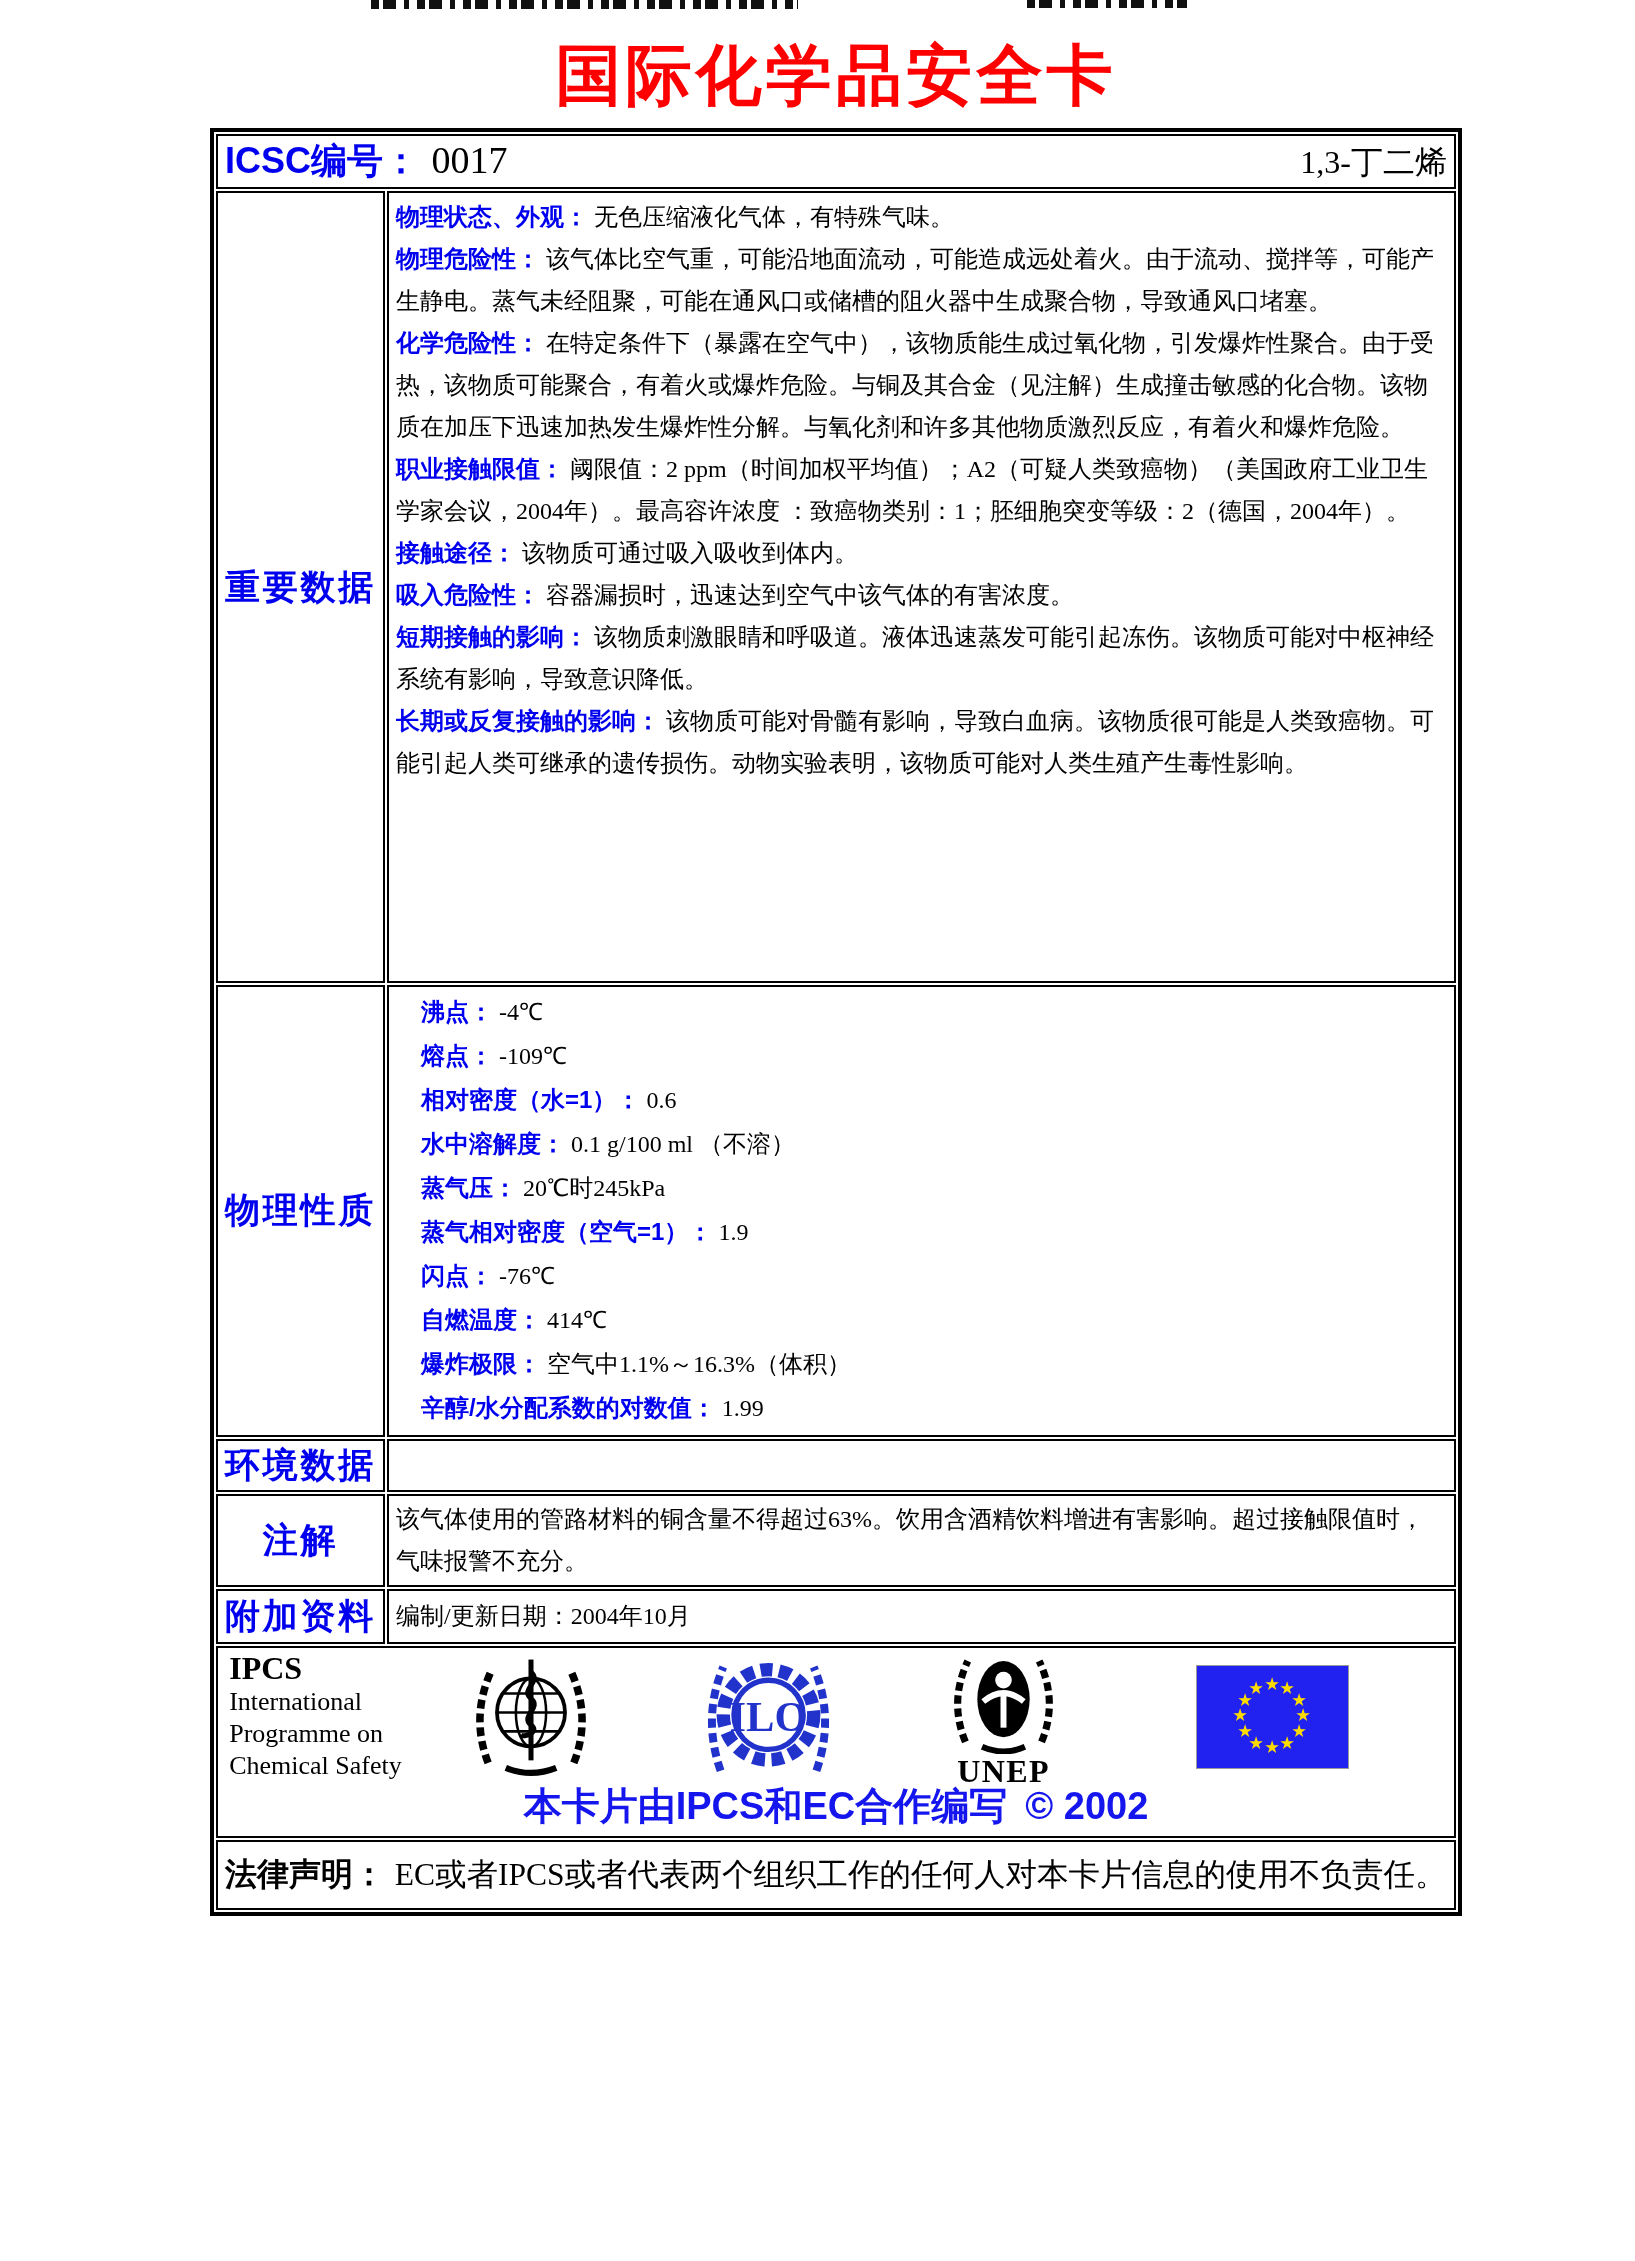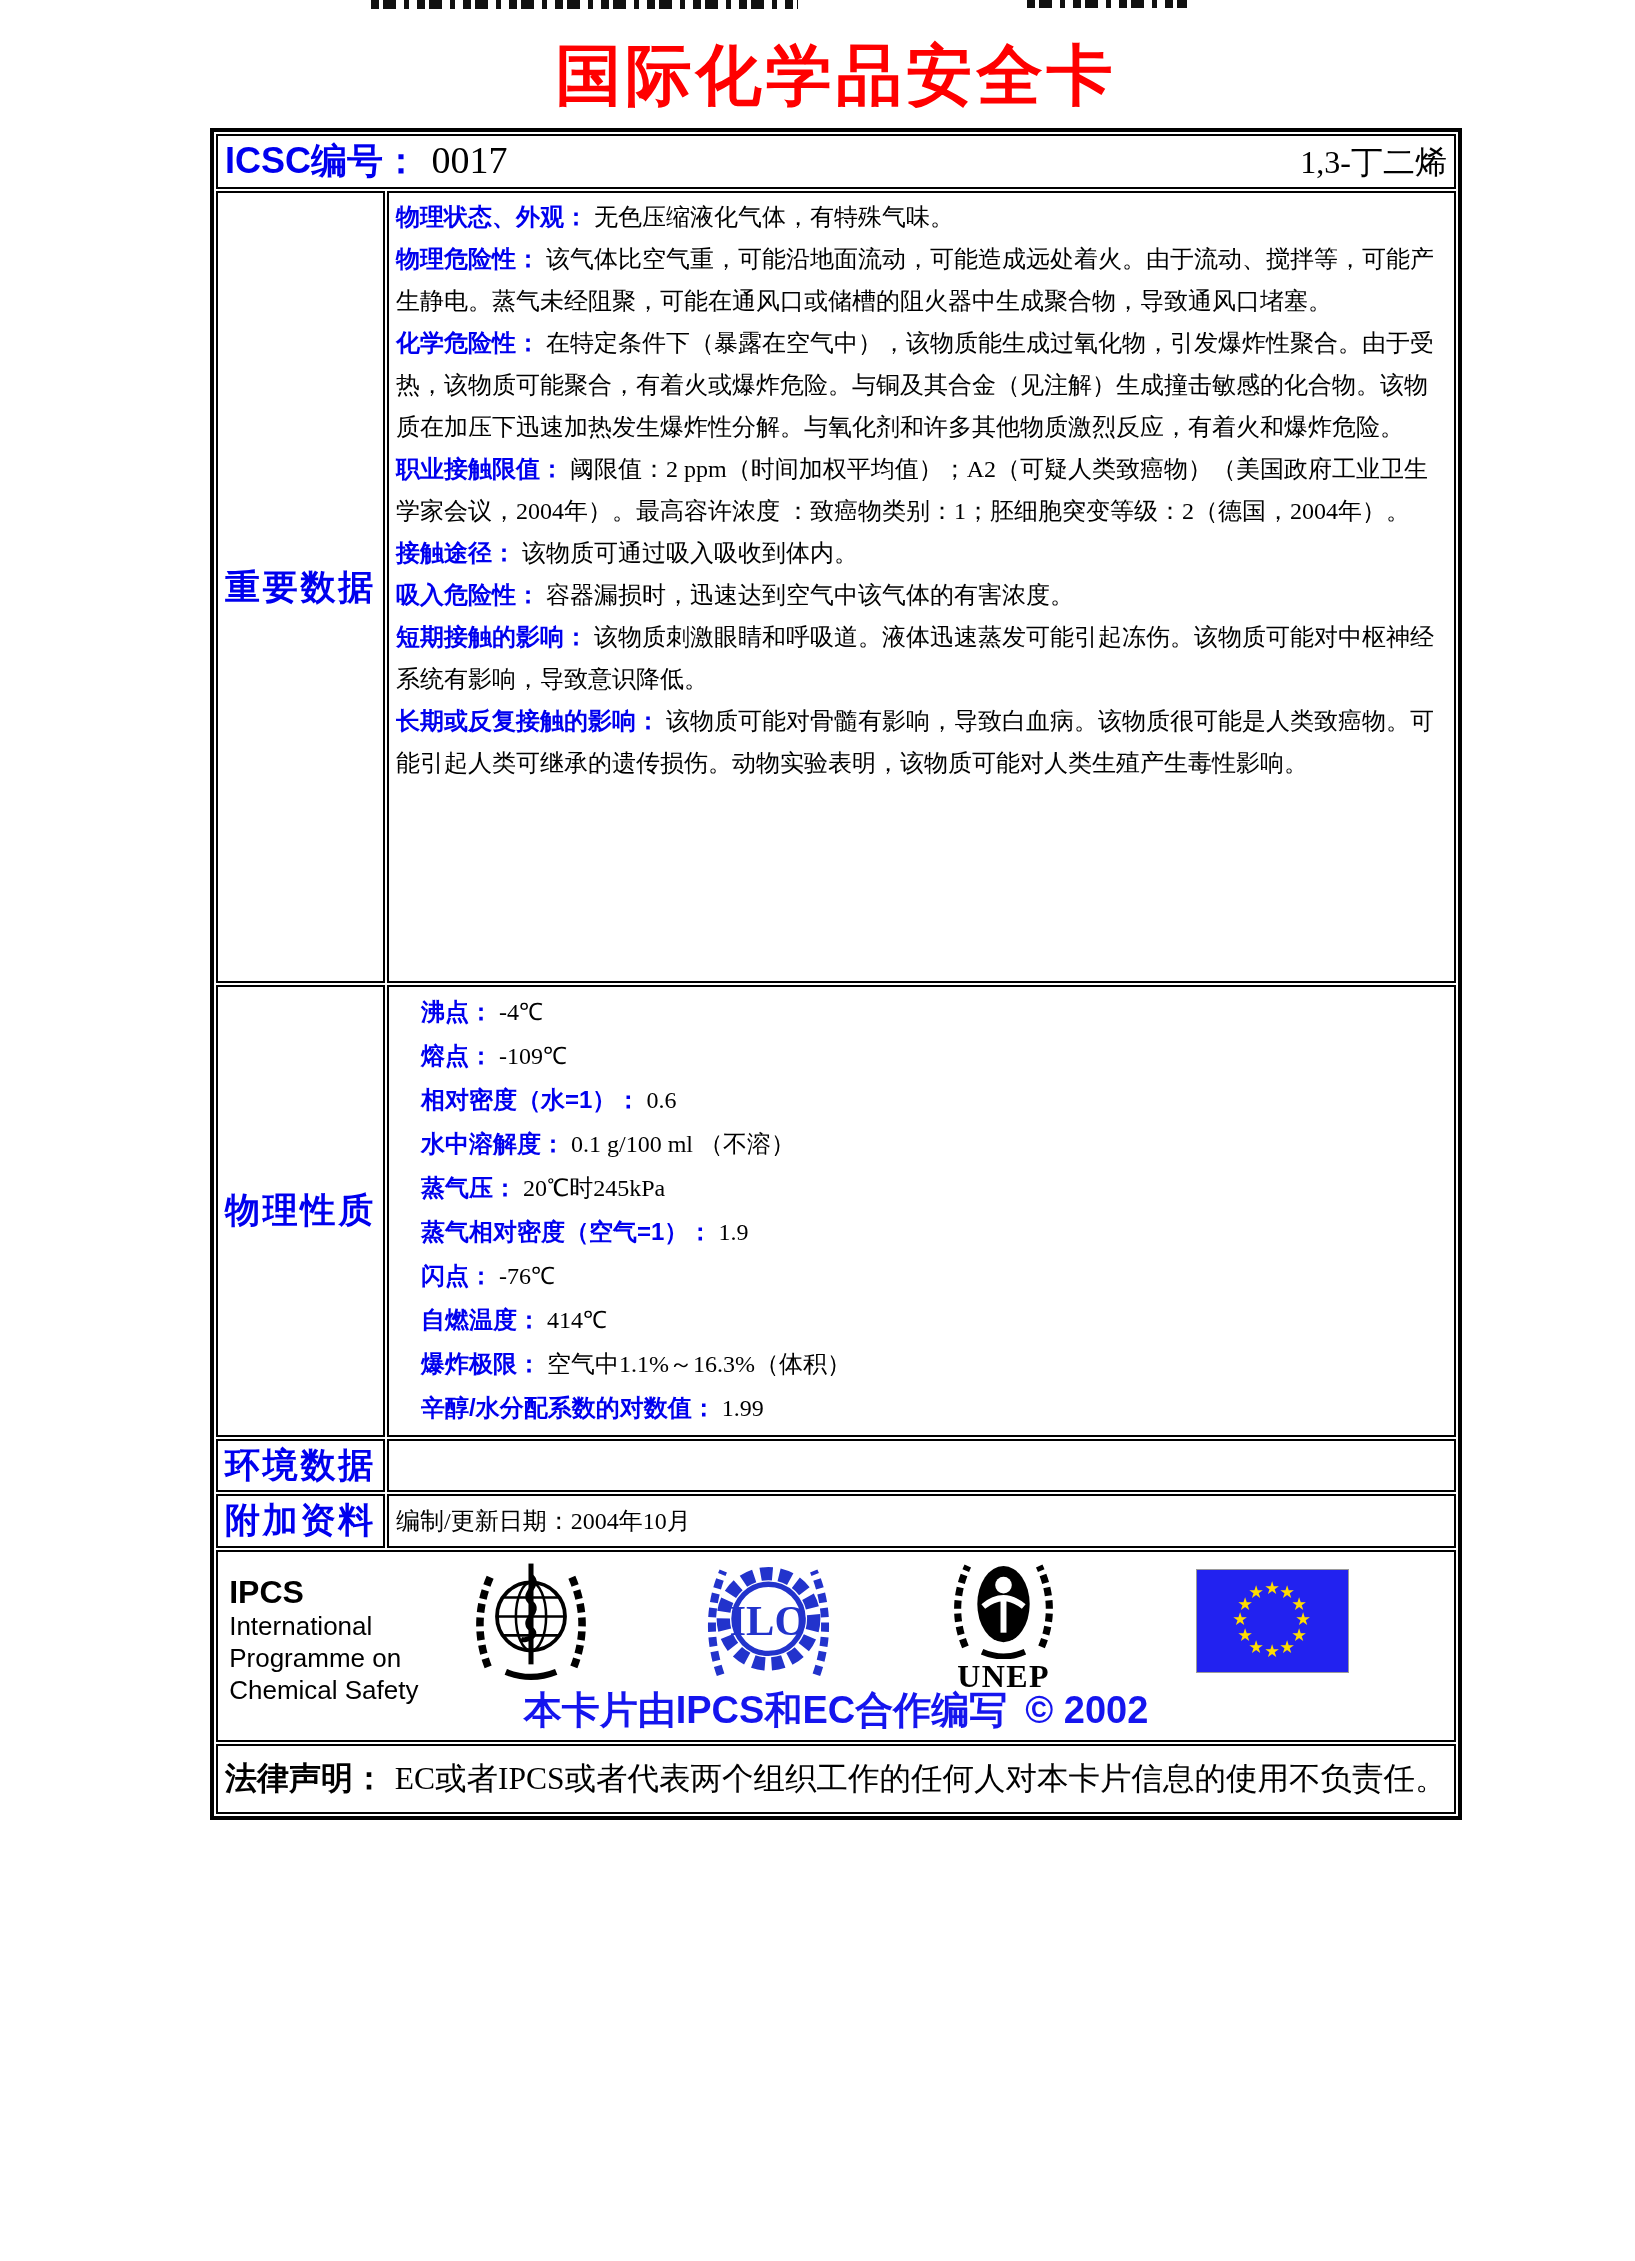--- a/index.html
+++ b/index.html
@@ -30,21 +30,21 @@
   .content .txt{color:#000;}
   .mid{vertical-align:middle;}
   .td-important{height:782px;}
   .td-physical{height:442px;padding-left:32px;}
   .td-env{height:34px;}
   .td-notes{height:78px;}
   .td-add{height:45px;}
   .pp-item{line-height:43px;}
   
   .td-logos{height:188px;position:relative;padding:0;}
-  .ipcs-block{position:absolute;left:11.2px;top:22px;font-family:Liberation Sans, sans-serif;color:#000;}
+  .ipcs-block{position:absolute;left:11.2px;top:2px;font-family:Liberation Serif, serif;color:#000;}
   .ipcs-acronym{font-size:32px;font-weight:bold;line-height:36px;}
   .ipcs-line{font-size:26px;line-height:32px;}
   .logo{position:absolute;}
   .who-logo{left:250px;top:4.2px;}
   .ilo-logo{left:484px;top:2.8px;}
   .unep-logo{left:719px;top:1.4px;text-align:center;width:133px;}
   .unep-label{font-size:32px;font-weight:bold;font-family:"Liberation Serif",serif;line-height:31px;letter-spacing:1.4px;}
   .eu-flag{left:978px;top:17px;width:151px;height:102px;background:#2222f0;position:absolute;border:0.7px solid #9a9a9a;}
   .eu-star{position:absolute;transform:translate(-50%,-50%);color:#ffdc00;font-size:17.5px;line-height:17.5px;}
   .eu-star::before{content:"★";}
@@ -111,20 +111,24 @@
         <div class="pp-item"><span class="lbl">爆炸极限：</span> <span class="txt">空气中1.1%～16.3%（体积）</span></div>
         <div class="pp-item"><span class="lbl">辛醇/水分配系数的对数值：</span> <span class="txt">1.99</span></div>
       </td>
     </tr>
 
     <tr>
       <td class="rowlabel td-env">环境数据</td>
       <td class="content td-env"></td>
     </tr>
 
+    <tr>
+      <td class="rowlabel td-notes">注解</td>
+      <td class="content td-notes"><span class="txt">该气体使用的管路材料的铜含量不得超过63%。饮用含酒精饮料增进有害影响。超过接触限值时，气味报警不充分。</span></td>
+    </tr>
 
     <tr>
       <td class="rowlabel td-add">附加资料</td>
       <td class="content td-add mid"><span class="txt">编制/更新日期：</span><span class="txt">2004年10月</span></td>
     </tr>
 
     <tr>
       <td colspan="2" class="td-logos">
 
         <div class="ipcs-block">

